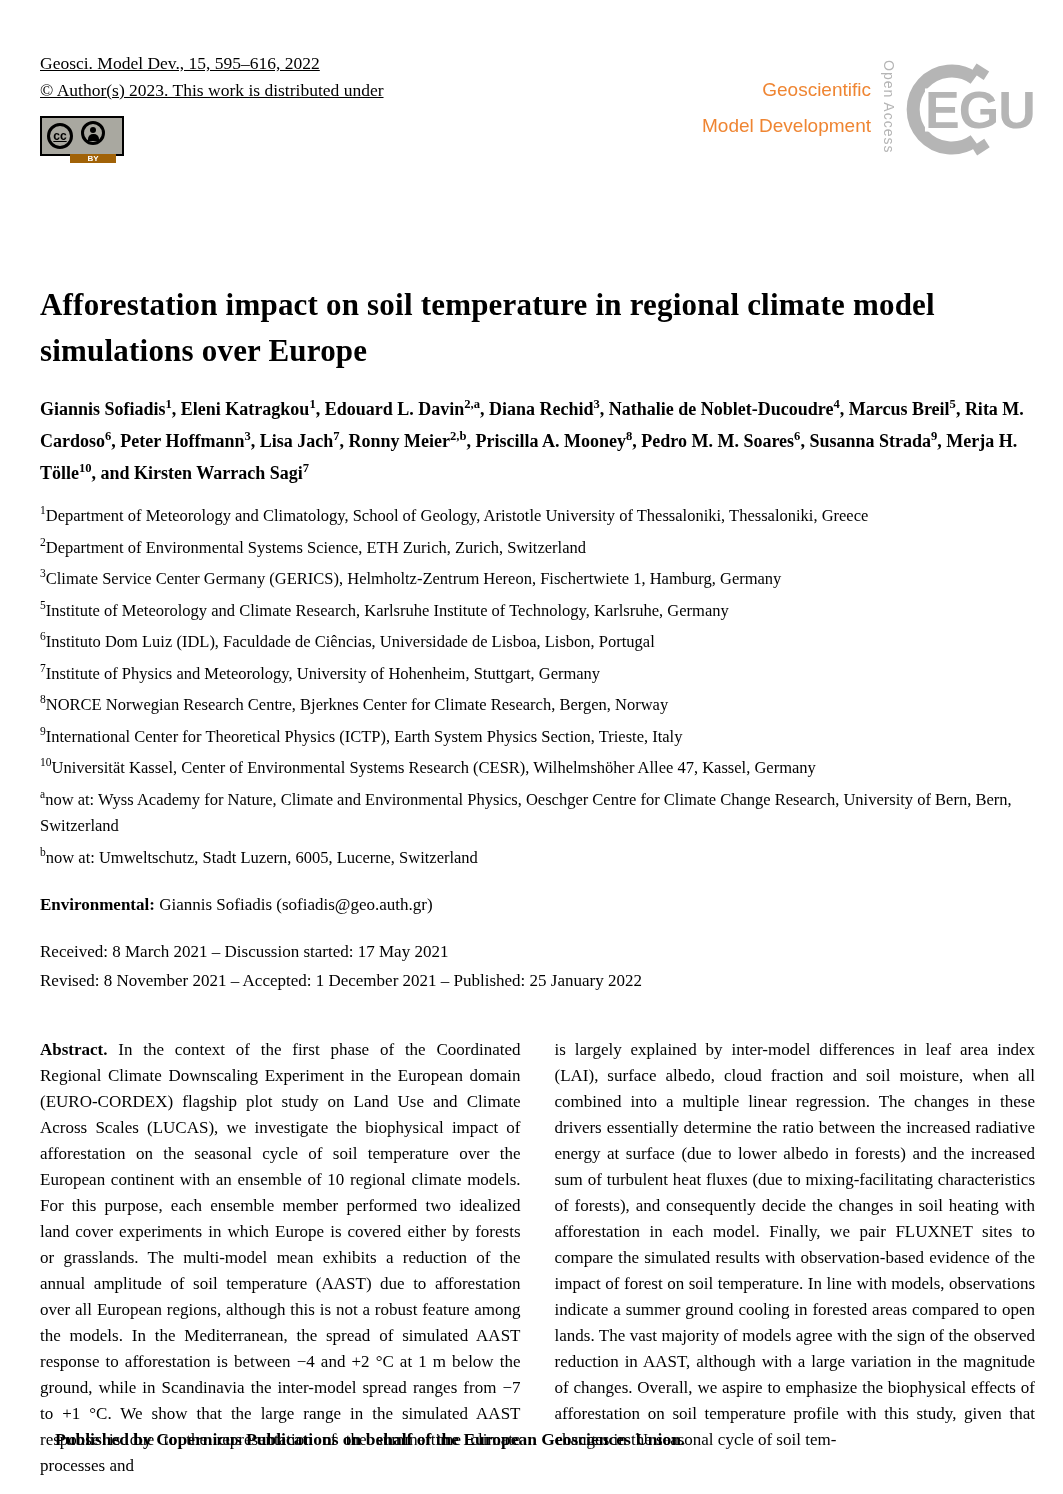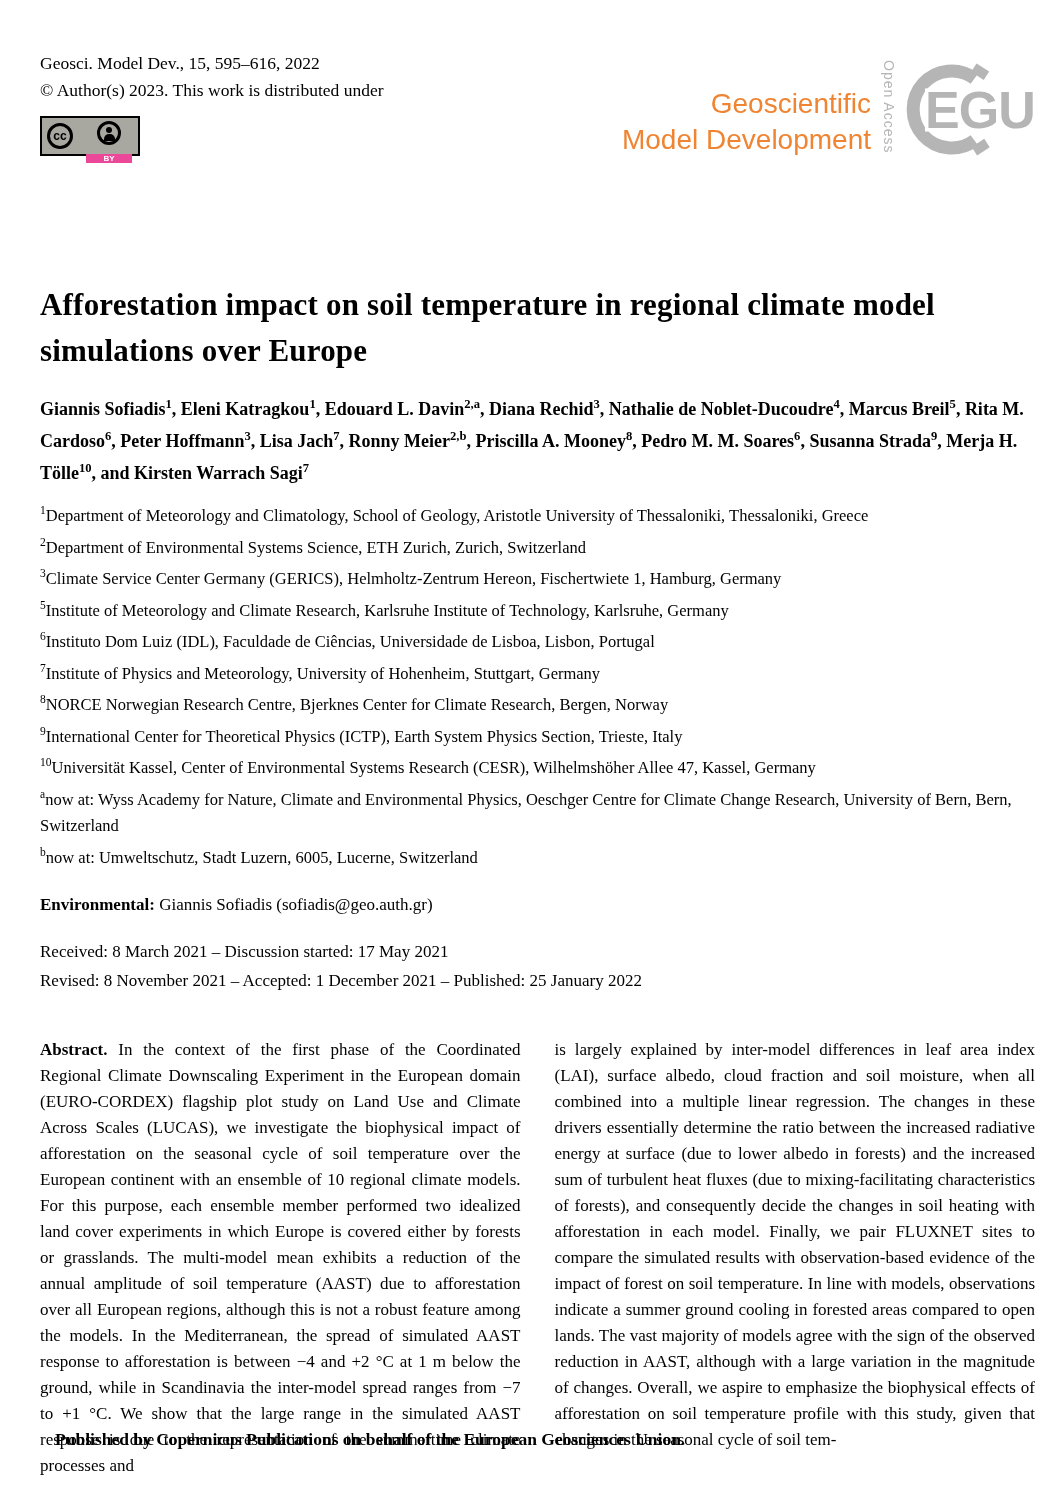--- a/index.html
+++ b/index.html
@@ -8,52 +8,52 @@
     width:1063px;height:1494px;
     background:#ffffff;
     font-family:"Liberation Serif", serif;
     color:#000;
     overflow:hidden;
     box-sizing:border-box;
     padding:50px 28px 0 40px;
   }
   
   .masthead{display:flex;justify-content:space-between;align-items:flex-start;}
-  .mast-left{font-size:17.5px;line-height:27px;}
+  .mast-left{font-size:17.5px;line-height:27px;text-decoration:underline;}
   .cc-badge{
     margin-top:12px;
-    position:relative;width:100px;height:40px;
+    position:relative;width:84px;height:40px;
     background:#a9a8a0;border:2px solid #000;box-sizing:border-box;
     display:flex;align-items:center;
   }
   .cc-circle{
     width:26px;height:26px;border:3px solid #000;border-radius:50%;
     margin-left:5px;box-sizing:border-box;
     font-family:"Liberation Sans",sans-serif;font-weight:bold;font-size:12px;
     display:flex;align-items:center;justify-content:center;color:#000;
     background:#a9a8a0;
   }
   .by-wrap{position:absolute;right:6px;top:3px;width:46px;text-align:center;}
   .person-circle{
     width:24px;height:24px;border:3px solid #000;border-radius:50%;
     box-sizing:border-box;display:inline-block;position:relative;background:#a9a8a0;
   }
   .person-head{position:absolute;left:6px;top:3px;width:6px;height:6px;border-radius:50%;background:#000;}
   .person-body{position:absolute;left:3.5px;top:10px;width:11px;height:7px;border-radius:5px 5px 0 0;background:#000;}
   .by-bar{
-    display:block;margin-top:1px;background:#ec4899;color:#fff;
+    display:block;margin-top:1px;background:#a16207;color:#fff;
     font-family:"Liberation Sans",sans-serif;font-weight:bold;font-size:8px;
     line-height:9px;height:9px;width:46px;
   }
   .mast-right{display:flex;align-items:flex-start;margin-top:4px;}
   .journal-name{
     text-align:right;
     font-family:"Liberation Sans",sans-serif;
-    font-size:28px;line-height:36px;
-    margin-top:32px;
+    font-size:19px;line-height:36px;
+    margin-top:18px;
   }
   .open-access{
     writing-mode:vertical-rl;
     font-family:"Liberation Sans",sans-serif;
     font-size:14px;letter-spacing:1px;
     margin:6px 6px 0 10px;height:118px;
   }
   .egu-logo{width:132px;height:112px;flex:0 0 auto;}
   
   .paper-title{

